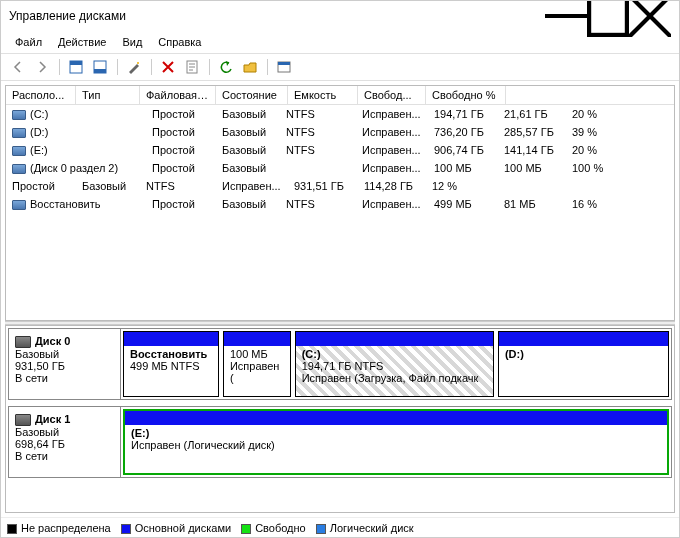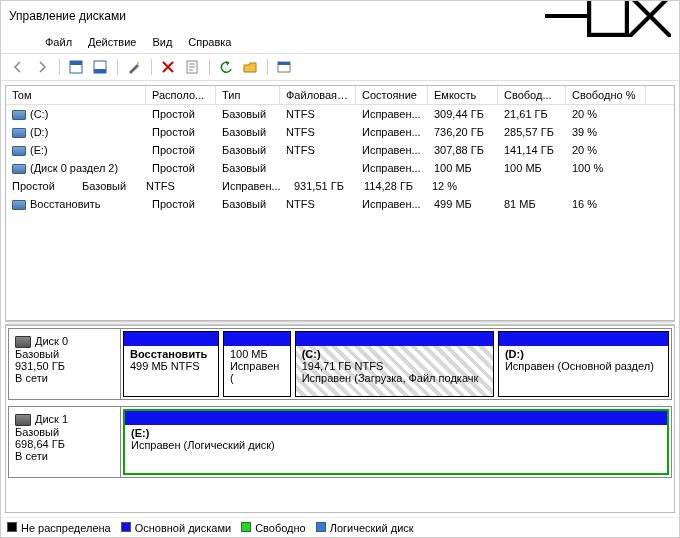--- a/index.html
+++ b/index.html
@@ -1,20 +1,20 @@
 <!DOCTYPE html>
 <html><head>
 <meta charset="utf-8">
 <style>
 * { box-sizing: border-box; margin: 0; padding: 0; font-family: "Segoe UI", Tahoma, sans-serif; font-size: 11px; }
 body { background: #fff; width: 680px; height: 538px; overflow: hidden; border: 1px solid #ccc; display: flex; flex-direction: column; }
 .titlebar { height: 30px; display: flex; align-items: center; padding: 11px 8px; }
 .titlebar .title { flex: 1; font-size: 12px; }
 .titlebar .winbtn { width: 42px; height: 30px; display: flex; align-items: center; justify-content: center; }
-.menubar { height: 22px; display: flex; align-items: center; padding: 0 6px; gap: 0; margin-left: 30px; }
+.menubar { height: 22px; display: flex; align-items: center; padding: 0 6px; gap: 0; }
 .menubar .mi { padding: 2px 8px; }
 .toolbar { height: 28px; display: flex; align-items: center; padding: 0 6px; gap: 2px; border-top: 1px solid #e0e0e0; border-bottom: 1px solid #e0e0e0; }
 .tb { width: 22px; height: 22px; display: flex; align-items: center; justify-content: center; }
 .tb.sep { width: 8px; }
 .tb.sep::before { content:""; width:1px; height:16px; background:#ccc; display:block;}
 .tb svg { width:14px; height:14px; }
 .content { flex:1; display: flex; flex-direction: column; border: 0 solid #bbb; margin: 4px; overflow:hidden;}
 .list-pane { height: 236px; border: 1px solid #bbb; overflow:hidden; display:flex; flex-direction:column;}
 .list-head { display:flex; background:#fff; border-bottom:1px solid #e0e0e0; }
 .list-head .col { padding: 3px 6px; border-right: 1px solid #e0e0e0; white-space:nowrap; overflow:hidden; text-overflow:ellipsis;}
@@ -29,31 +29,31 @@
 .col-cap { width:70px; }
 .col-free { width:68px; }
 .col-freepc { width:80px; }
 .vol-ico { display:inline-block; width:14px; height:10px; background:linear-gradient(#7aa7d9,#4a77b0); border:1px solid #3a5d8a; margin-right:4px; border-radius:1px; vertical-align:middle;}
 .vol-ico.hdd { background:linear-gradient(#999,#666); border-color:#555;}
 .splitter { height:4px; background:#eee; border-top:1px solid #ccc; border-bottom:1px solid #ccc;}
 .disk-pane { flex:1; border:1px solid #bbb; overflow:auto; padding:2px; }
 .disk-row { display:flex; border:1px solid #888; margin-bottom:6px; min-height:72px; ; }
 .disk-head { width:112px; border-right:1px solid #888; padding:6px 6px; background:#fff; }
 .disk-head .dico { display:inline-block; width:16px; height:12px; background:linear-gradient(#888,#555); border:1px solid #333; margin-right:4px; vertical-align:middle; border-radius:1px;}
-.disk-head b { font-weight:normal; }
+.disk-head b { font-weight:bold; }
 .disk-parts { flex:1; display:flex; }
 .part { border:1px solid #000; margin:2px; display:flex; flex-direction:column; overflow:hidden; }
 .part .ph { height:14px; }
 .part .pb { flex:1; padding:2px 6px; background:#fff; }
 .part.primary .ph { background:#0e10f0; }
 .part.logical { border-color:#06a806; border-width:2px;}
 .part.logical .ph { background:#0e10f0; }
 .part.sel .pb { background: repeating-linear-gradient(45deg,#fff,#fff 4px,#d8d8d8 4px,#d8d8d8 8px);}
 .legend { height:20px; display:flex; align-items:center; padding:0 6px; gap:10px; border-top:1px solid #eee; }
-.legend .li { display:flex; align-items:flex-start; gap:4px; }
+.legend .li { display:flex; align-items:flex-end; gap:4px; }
 .legend .sw { width:10px; height:10px; border:1px solid #555;}
 .sw.black{background:#000;} .sw.blue{background:#0e10f0;} .sw.dgreen{background:#0a6d0a;} .sw.lgreen{background:#14e214;} .sw.lblue{background:#2a7de2;}
 </style>
 </head>
 <body>
 
 <div class="titlebar">
   <span class="title">Управление дисками</span>
   <div class="winbtn">
       <svg viewBox="0 0 10 10">
@@ -140,57 +140,56 @@
         <rect x="1" y="2" width="12" height="10" fill="none" stroke="#777"></rect>
         <rect x="1" y="2" width="12" height="3" fill="#2a66b0"></rect>
       </svg>
     </div>
 </div>
 
 <div class="content">
 
   <div class="list-pane">
     <div class="list-head">
-      <div class="col col-tom">Том</div>
       <div class="col col-rasp">Располо...</div>
       <div class="col col-tip">Тип</div>
       <div class="col col-fs">Файловая с...</div>
       <div class="col col-st">Состояние</div>
       <div class="col col-cap">Емкость</div>
       <div class="col col-free">Свобод...</div>
       <div class="col col-freepc">Свободно %</div>
     </div>
     <div class="list-body" id="vol-body">
         <div class="row">
           <div class="cell col-tom"><span class="vol-ico "></span>(C:)</div>
           <div class="cell col-rasp">Простой</div>
           <div class="cell col-tip">Базовый</div>
           <div class="cell col-fs">NTFS</div>
           <div class="cell col-st">Исправен...</div>
-          <div class="cell col-cap">309,44 ГБ</div>
+          <div class="cell col-cap">194,71 ГБ</div>
           <div class="cell col-free">21,61 ГБ</div>
           <div class="cell col-freepc">20 %</div>
         </div>
         <div class="row">
           <div class="cell col-tom"><span class="vol-ico "></span>(D:)</div>
           <div class="cell col-rasp">Простой</div>
           <div class="cell col-tip">Базовый</div>
           <div class="cell col-fs">NTFS</div>
           <div class="cell col-st">Исправен...</div>
           <div class="cell col-cap">736,20 ГБ</div>
           <div class="cell col-free">285,57 ГБ</div>
           <div class="cell col-freepc">39 %</div>
         </div>
         <div class="row">
           <div class="cell col-tom"><span class="vol-ico "></span>(E:)</div>
           <div class="cell col-rasp">Простой</div>
           <div class="cell col-tip">Базовый</div>
           <div class="cell col-fs">NTFS</div>
           <div class="cell col-st">Исправен...</div>
-          <div class="cell col-cap">307,88 ГБ</div>
+          <div class="cell col-cap">906,74 ГБ</div>
           <div class="cell col-free">141,14 ГБ</div>
           <div class="cell col-freepc">20 %</div>
         </div>
         <div class="row">
           <div class="cell col-tom"><span class="vol-ico "></span>(Диск 0 раздел 2)</div>
           <div class="cell col-rasp">Простой</div>
           <div class="cell col-tip">Базовый</div>
           <div class="cell col-fs"></div>
           <div class="cell col-st">Исправен...</div>
           <div class="cell col-cap">100 МБ</div>
@@ -250,21 +249,20 @@
             <div class="pb">
               <div><b>(C:)</b></div>
               <div>194,71 ГБ NTFS</div>
               <div>Исправен (Загрузка, Файл подкачк</div>
             </div>
           </div>
           <div class="part primary" style="flex: 18 1 0%;">
             <div class="ph"></div>
             <div class="pb">
               <div><b>(D:)</b></div>
-              <div>Исправен (Основной раздел)</div>
             </div>
           </div>
         </div>
       </div>
       <div class="disk-row">
         <div class="disk-head">
           <div><span class="dico"></span><b>Диск 1</b></div>
           <div>Базовый</div>
           <div>698,64 ГБ</div>
           <div>В сети</div>

